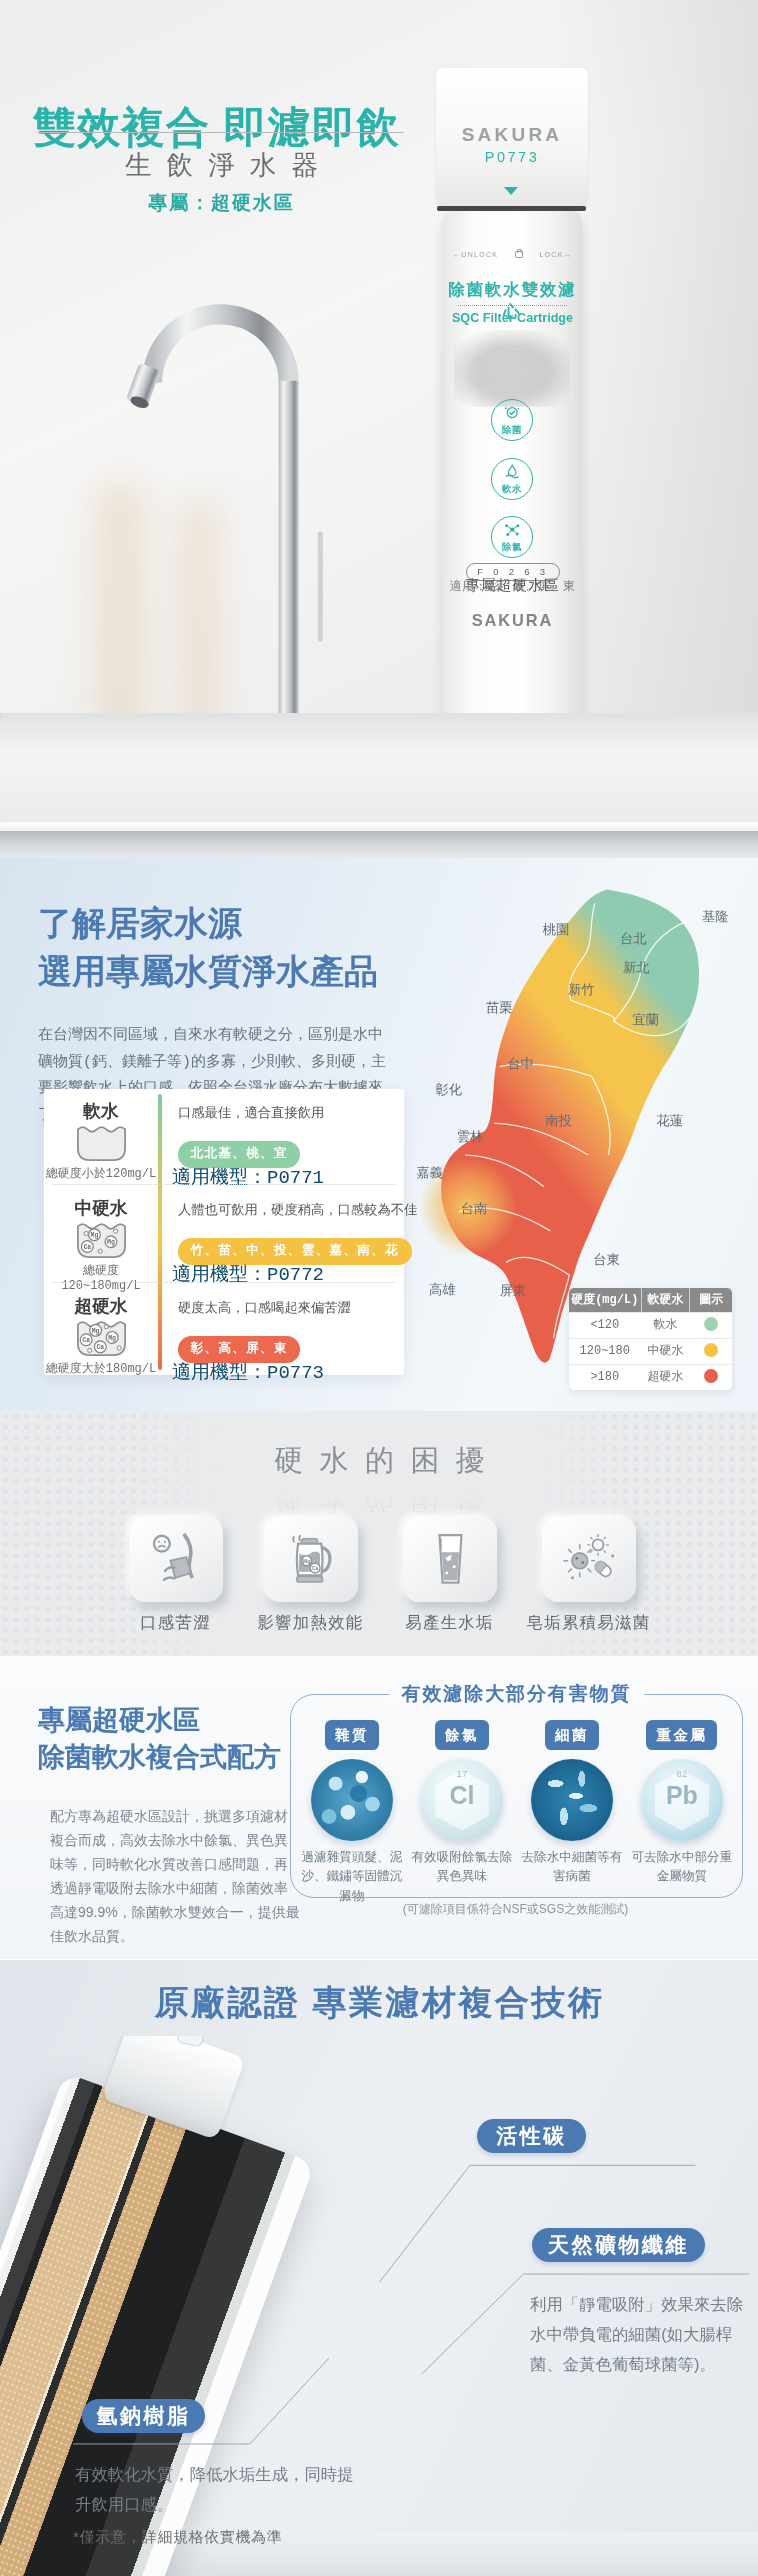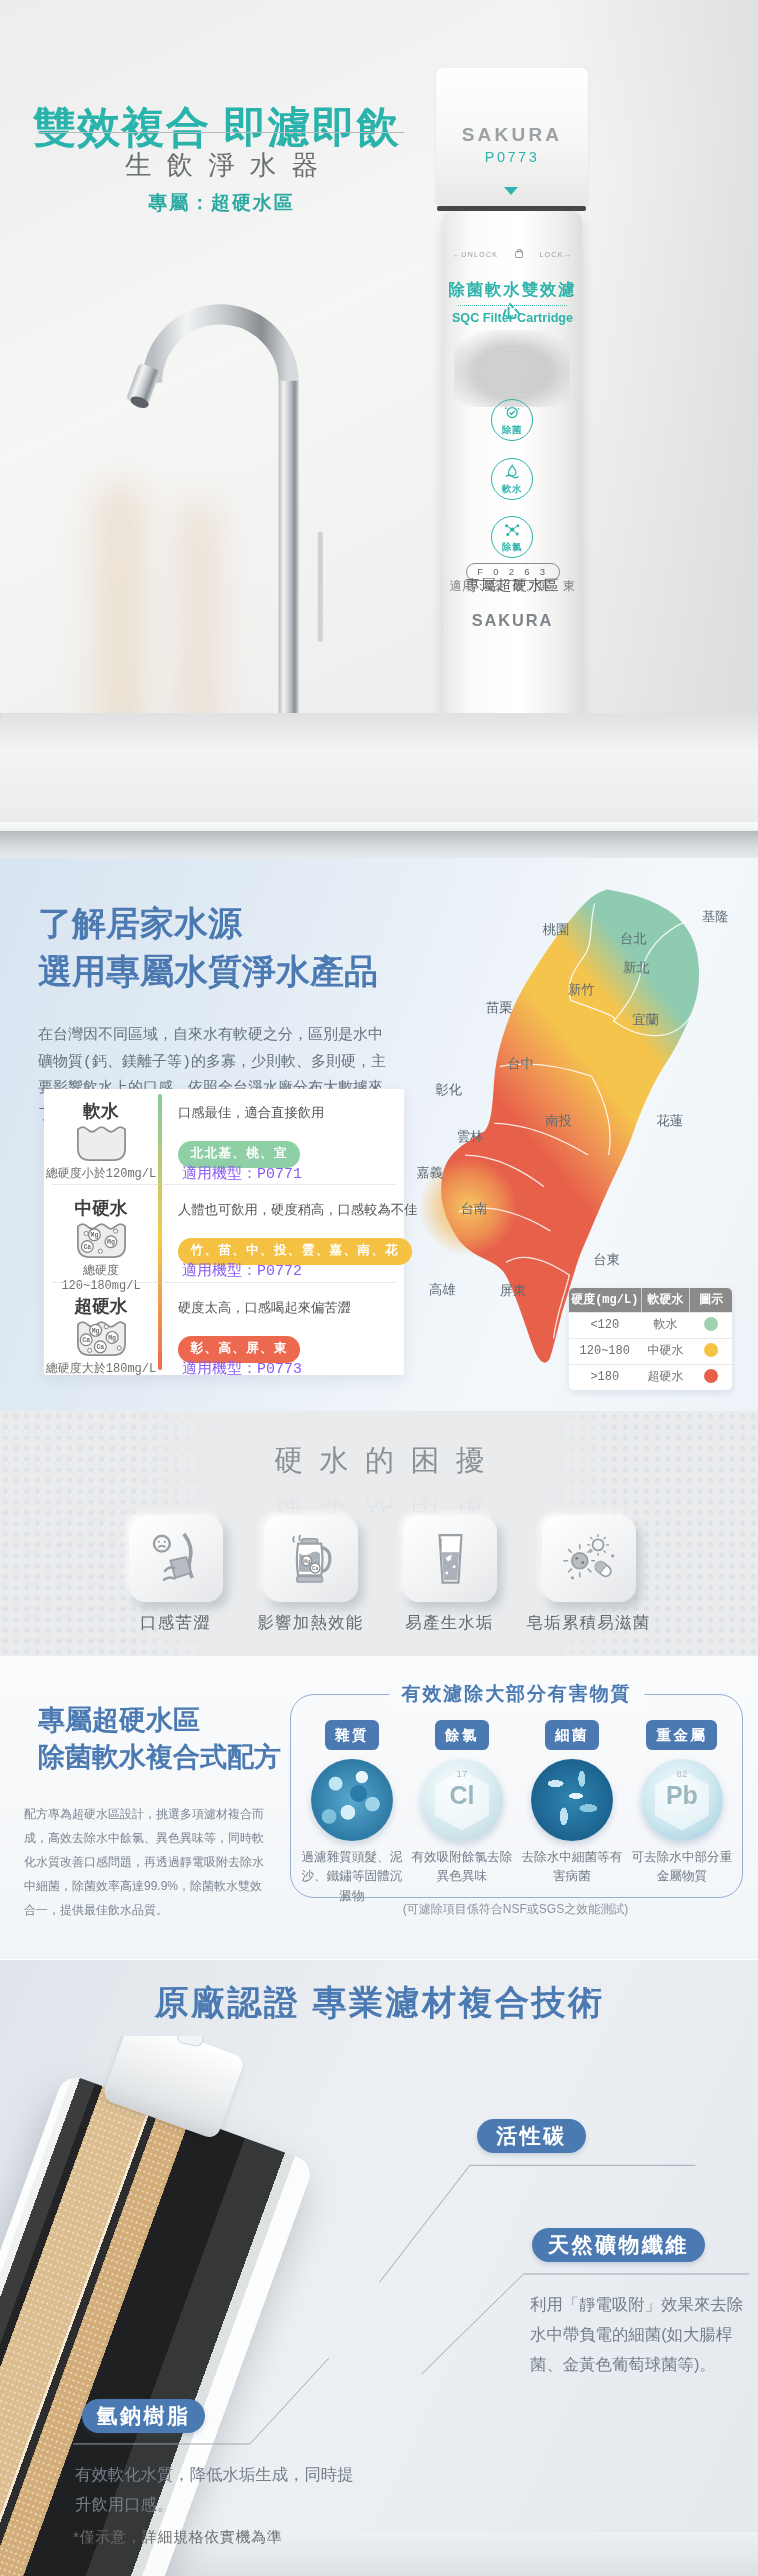--- a/index.html
+++ b/index.html
@@ -57,21 +57,21 @@
   .type-row{position:absolute;left:0;width:100%;height:95px;}
   .type-sep{position:absolute;left:8.9px;width:343px;border-top:1.9px dotted #d4d4d4;}
   .type-name{position:absolute;left:0;top:10px;width:114px;text-align:center;font-size:17.7px;font-weight:bold;color:#3e3e3e;}
   .type-cup{position:absolute;left:28px;top:33px;}
   .type-hard{position:absolute;left:0;top:76px;width:114px;text-align:center;font-size:12px;color:#6f6f6f;}
   .type-desc{position:absolute;left:134px;top:15px;font-size:13.3px;color:#555;white-space:nowrap;}
   .type-pill{position:absolute;left:134px;top:40px;height:26.6px;border-radius:13.3px;color:#fff;font-size:12.6px;font-weight:bold;line-height:26.6px;padding:0 12.6px;letter-spacing:1.3px;white-space:nowrap;margin-top:12px;}
   .pill-soft{background:#8fcfa6;}
   .pill-mid{background:#f5c143;}
   .pill-hard{background:#ec6950;}
-  .type-model{position:absolute;left:138px;top:75px;font-size:15px;color:#8b5cf6;}
+  .type-model{position:absolute;left:128px;top:75px;font-size:19px;color:#0c4a6e;}
   .map-label{font-size:21px;fill:#5d6a74;}
   .legend{position:absolute;left:569px;top:430px;width:163px;border-radius:5px;overflow:hidden;box-shadow:0 2.5px 7.6px rgba(110,130,155,.18);font-size:12px;}
   .legend .lg-head{display:flex;background:#8a8a8a;color:#fff;font-weight:bold;height:24px;line-height:24px;text-align:center;}
   .legend .lg-row{display:flex;background:#fff;height:25px;line-height:25px;text-align:center;color:#6f6f6f;border-top:0.6px solid #e9e9e9;}
   .lg-c1{width:72px;border-right:1.3px solid rgba(255,255,255,.6);}
   .lg-c2{width:48px;border-right:1.3px solid rgba(255,255,255,.6);}
   .lg-c3{width:42px;}
   .lg-dot{display:inline-block;width:14px;height:14px;border-radius:50%;vertical-align:middle;margin-top:-2.5px;}
   
   .sec3{position:absolute;left:0;top:1411px;width:759px;height:245px;background:#e9ebed;}
@@ -80,21 +80,21 @@
         mask-image:linear-gradient(90deg,#000 0 18%,transparent 30% 70%,#000 82% 100%);}
   .sec3-title{position:absolute;left:0;top:30px;width:100%;text-align:center;font-size:29px;color:#8c9095;letter-spacing:16.4px;text-indent:16.4px;}
   .sec3-reflect{position:absolute;left:0;top:68px;width:100%;text-align:center;font-size:29px;color:#8c9095;letter-spacing:16.4px;text-indent:16.4px;transform:scaleY(-1);opacity:.14;
         -webkit-mask-image:linear-gradient(#000,transparent 70%);mask-image:linear-gradient(#000,transparent 70%);}
   .trouble-card{position:absolute;top:105px;width:94px;height:86px;border-radius:16.4px;background:linear-gradient(145deg,#ffffff 0%,#f2f3f4 55%,#e4e6e9 100%);
         box-shadow:4.4px 6.3px 10px rgba(140,146,155,.38),-2.5px -2.5px 6.3px rgba(255,255,255,.9);display:flex;align-items:center;justify-content:center;}
   .trouble-label{position:absolute;top:201px;width:139px;text-align:center;font-size:16.4px;color:#63696e;letter-spacing:1.3px;}
   
   .sec4{position:absolute;left:0;top:1656px;width:759px;height:303px;background:linear-gradient(#fafbfc,#f2f5f8);}
   .sec4-head{position:absolute;left:38px;top:46px;font-size:27px;font-weight:bold;color:#4b7ab2;line-height:37px;}
-  .sec4-par{position:absolute;left:24px;top:134px;width:250px;font-size:12px;line-height:24px;color:#7a8592;}
+  .sec4-par{position:absolute;left:50px;top:134px;width:250px;font-size:14px;line-height:24px;color:#7a8592;}
   .filter-box{position:absolute;left:290px;top:38px;width:451px;height:202px;border:1.3px solid #93afd6;border-radius:24px;}
   .filter-box-title{position:absolute;left:50%;top:-14px;transform:translateX(-50%);background:#fafbfc;padding:0 12.6px;font-size:19px;font-weight:bold;color:#4b7ab2;letter-spacing:1.9px;white-space:nowrap;}
   .fb-cols{position:absolute;left:8.9px;top:25px;width:434px;display:flex;justify-content:space-between;}
   .fb-col{width:104px;text-align:center;}
   .fb-pill{display:inline-block;background:#4b7ab2;color:#fff;font-size:14.5px;font-weight:bold;border-radius:6.3px;padding:5.7px 10px;letter-spacing:2.5px;}
   .fb-circle{width:82px;height:82px;border-radius:50%;margin:8.9px auto 6.3px auto;position:relative;overflow:hidden;box-shadow:0 3.8px 7.6px rgba(80,110,150,.25);}
   .fb-cap{font-size:12.6px;line-height:19.6px;color:#707c88;}
   .c-impurity{background:
         radial-gradient(circle at 30% 30%,#bfe6f5 0 8%,transparent 9%),
         radial-gradient(circle at 62% 22%,#e8f6fb 0 7%,transparent 8%),

